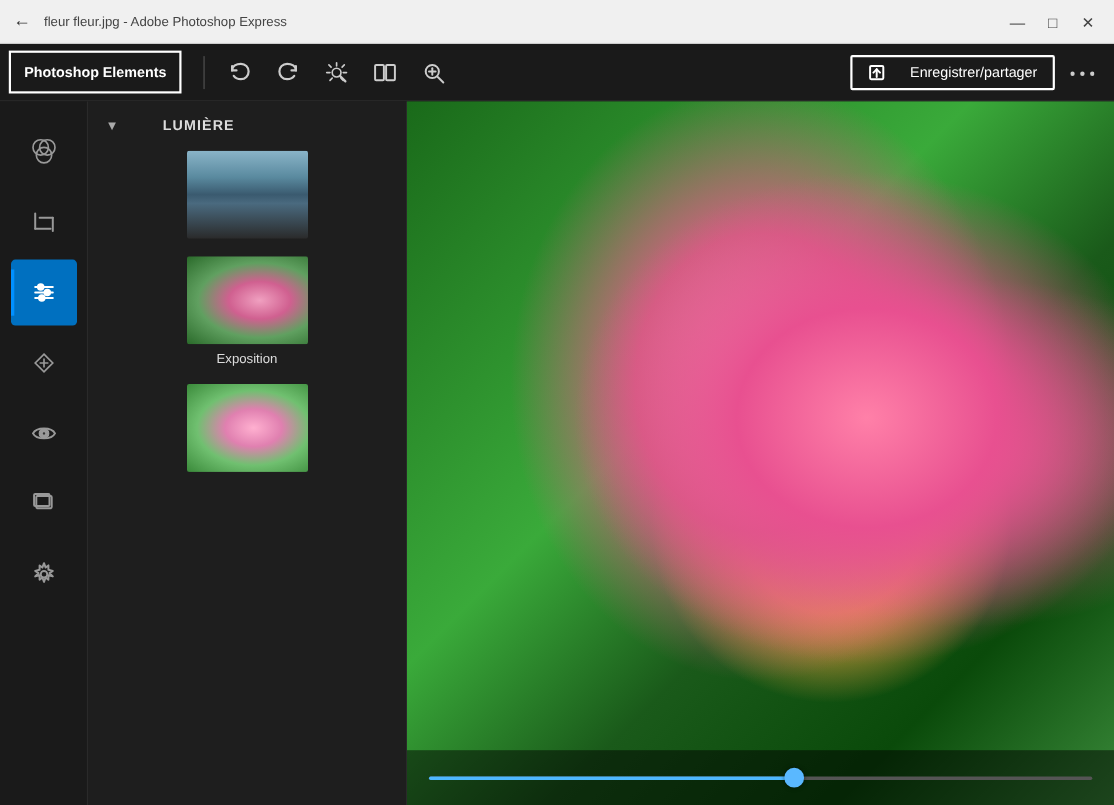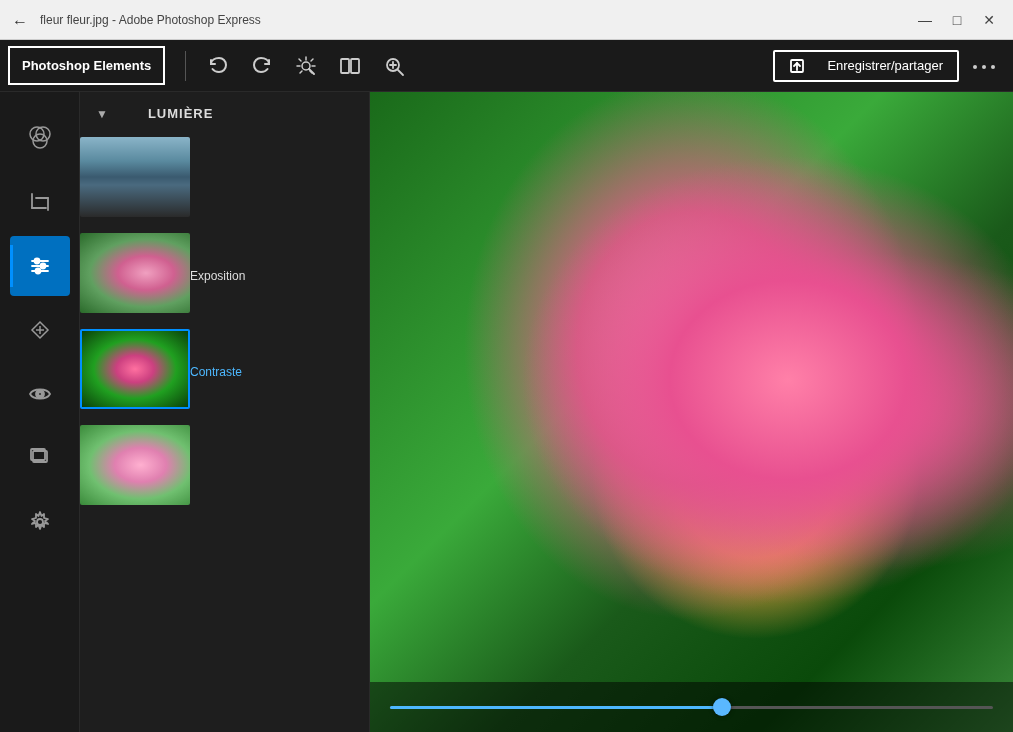--- a/index.html
+++ b/index.html
@@ -181,21 +181,21 @@
       font-size: 13px;
       font-weight: 600;
       color: #ddd;
       letter-spacing: 1px;
       margin-left: 32px;
     }
 
     
     .thumb-item {
       display: flex;
-      flex-direction: row;
+      flex-direction: column;
       align-items: center;
       padding: 6px 0 10px;
       cursor: pointer;
     }
     .thumb-img {
       width: 110px;
       height: 80px;
       border-radius: 2px;
       overflow: hidden;
       position: relative;
@@ -456,26 +456,20 @@
       </div>
     </div>
 
     <div class="thumb-item">
       <div class="thumb-img">
         <div class="thumb-flower-normal"></div>
       </div>
       <span class="thumb-label">Exposition</span>
     </div>
 
-    <div class="thumb-item">
-      <div class="thumb-img selected">
-        <div class="thumb-flower-contrast"></div>
-      </div>
-      <span class="thumb-label selected">Contraste</span>
-    </div>
 
     <div class="thumb-item">
       <div class="thumb-img">
         <div class="thumb-flower-light"></div>
       </div>
     </div>
 
   </div>
 
   <div class="canvas-area">

